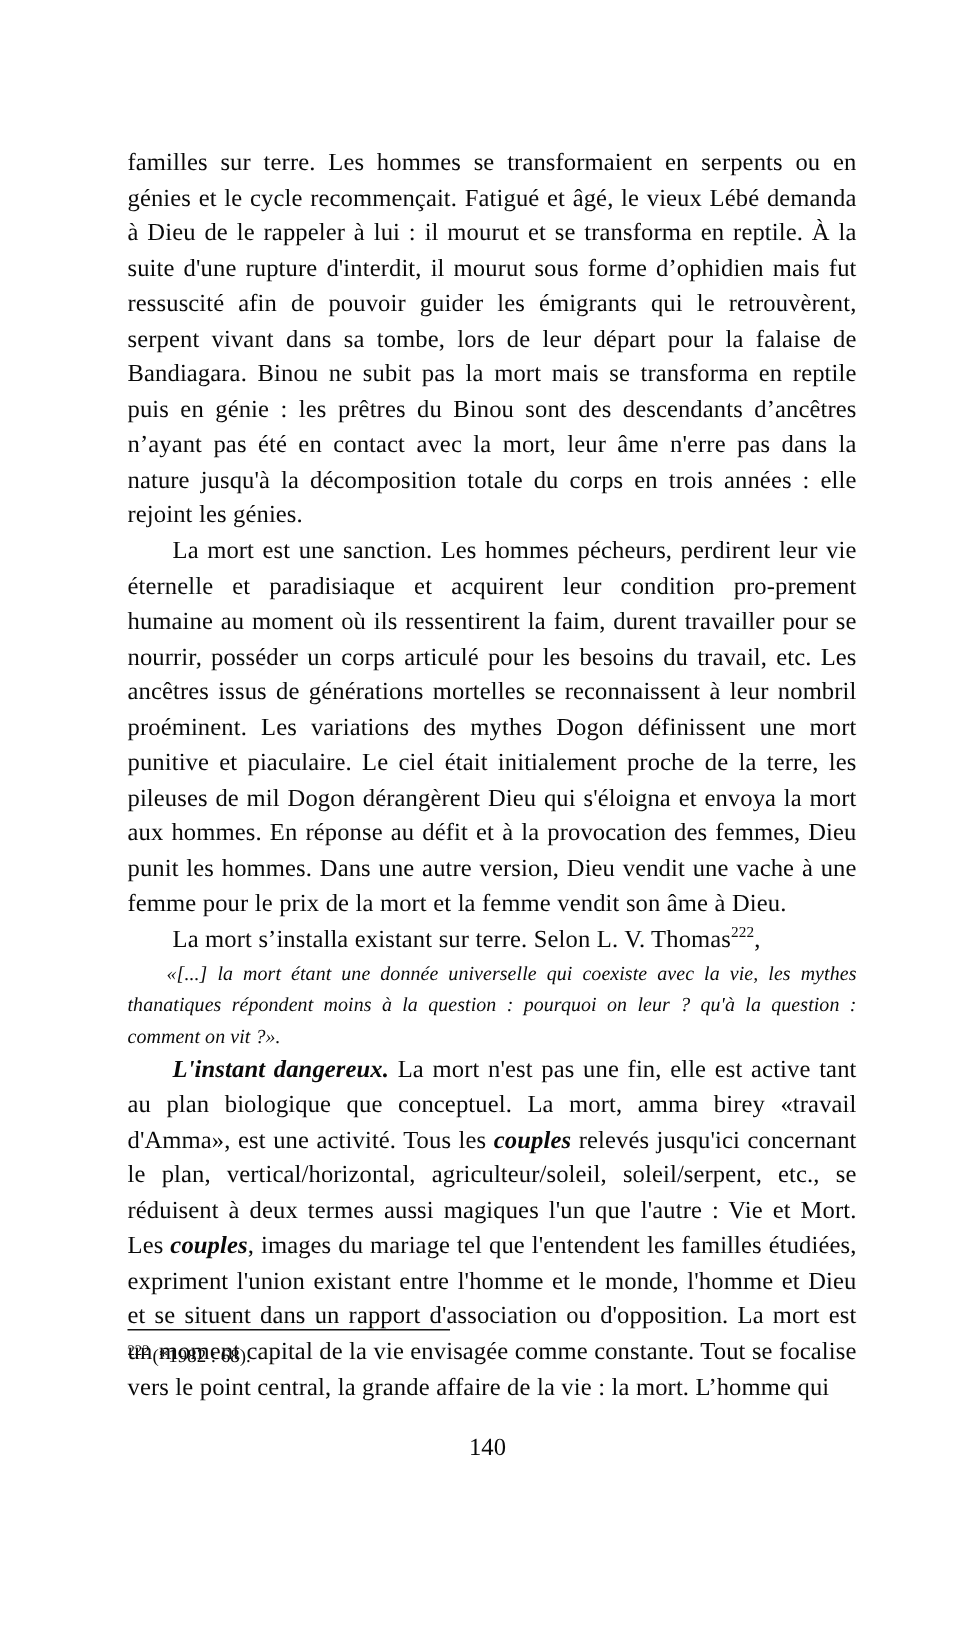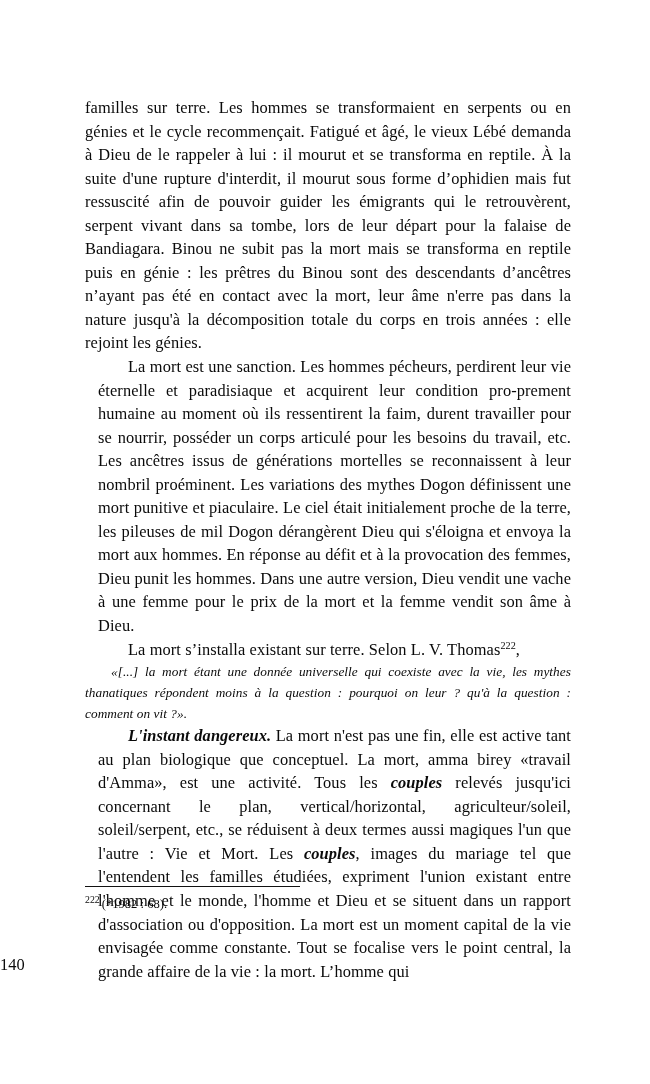--- a/index.html
+++ b/index.html
@@ -35,21 +35,20 @@
     text-align: justify;
     text-justify: inter-word;
     font-size: 16.4px;
     line-height: 23.55px;
     letter-spacing: 0.08px;
     word-spacing: 0.1px;
     hyphens: manual;
   }
   p.indent {
     text-indent: 30px;
-    margin-left: 13px;
   }
   p.quote-block {
     margin: 0;
     text-align: justify;
     font-style: italic;
     font-size: 13.3px;
     line-height: 21.0px;
     text-indent: 26px;
     letter-spacing: 0.05px;
   }
@@ -84,21 +83,21 @@
     font-size: 0.78em;
     vertical-align: super;
     line-height: 0;
     margin-right: 2px;
   }
   .page-number {
     position: absolute;
     left: 0;
     top: 955px;
     width: 650px;
-    text-align: left;
+    text-align: center;
     font-size: 16.4px;
     line-height: 20px;
   }
 </style>
 </head>
 <body>
 
 <div class="page">
 
   <div class="text-column">

